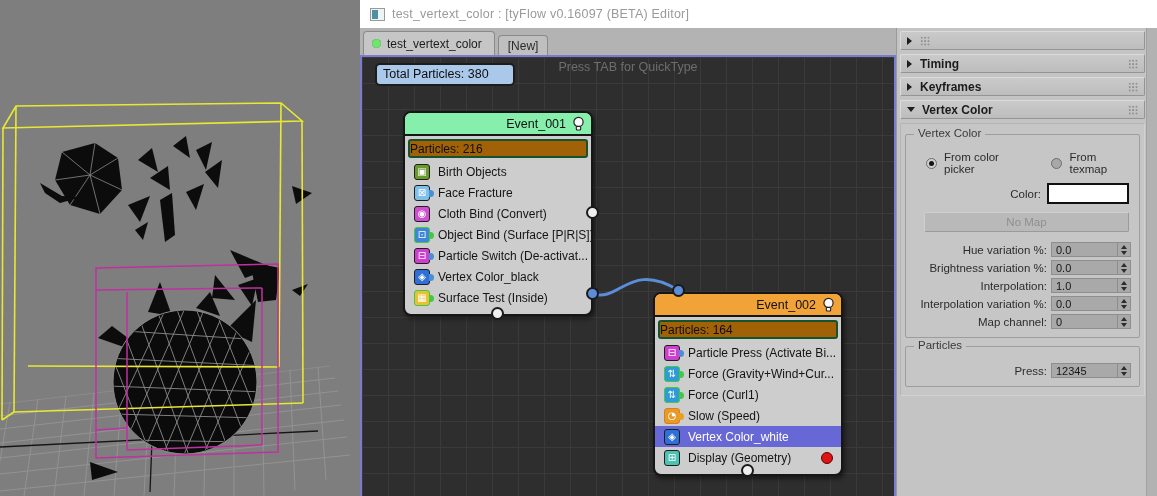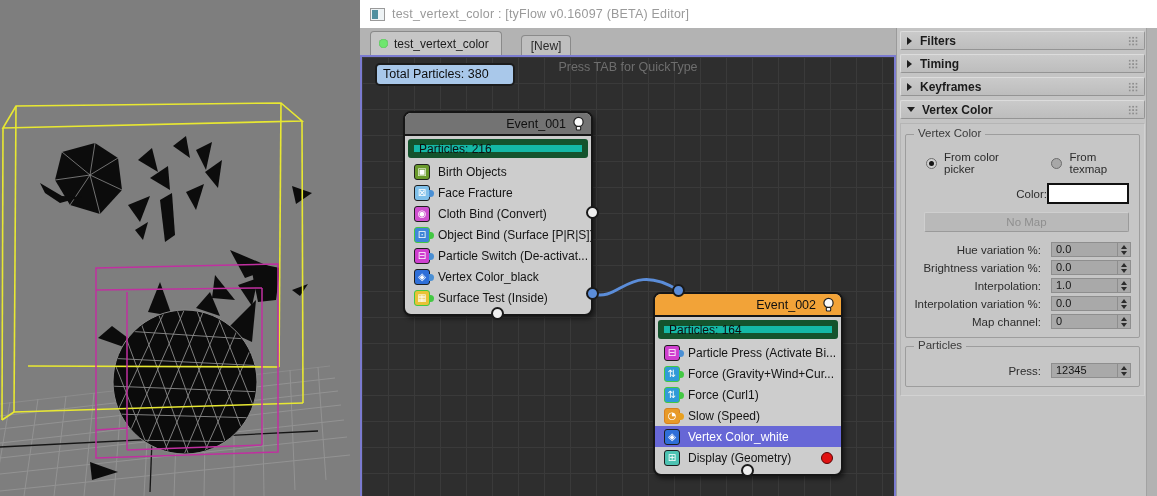--- a/index.html
+++ b/index.html
@@ -15,43 +15,43 @@
   .tywin { position:absolute; left:360px; top:0; width:882px; height:496px; background:#c7c7c7; display:flex; flex-direction:column; }
   .titlebar { height:28px; background:#ffffff; display:flex; align-items:center; gap:7px; padding-left:10px; flex:0 0 auto; }
   .win-icon { width:15px; height:13px; border:1px solid #9a9a9a; background:#eef3f5; position:relative; }
   .win-icon::before { content:""; position:absolute; left:1px; top:1px; width:6px; height:9px; background:#4f8f9f; }
   .title-text { font-size:12.5px; color:#9a9a9a; letter-spacing:.2px; }
 
   .mainrow { flex:1; display:flex; min-height:0; }
   .leftcol { width:536px; display:flex; flex-direction:column; }
 
   
-  .tabbar { height:27px; background:#b3b3b3; display:flex; align-items:flex-end; padding-left:10px; gap:19px; flex:0 0 auto; }
+  .tabbar { height:27px; background:#b3b3b3; display:flex; align-items:flex-end; padding-left:3px; gap:3px; flex:0 0 auto; }
   .tab { display:flex; align-items:center; gap:6px; border:1px solid #8a8a8a; border-bottom:none; border-radius:4px 4px 0 0; }
   .tab.active { background:#c6c6c6; height:24px; padding:0 12px 0 8px; font-size:12px; color:#1c1c1c; }
   .tab.inactive { background:#bfbfbf; height:20px; padding:0 9px; font-size:12px; color:#2a2a2a; }
   .flow-dot { width:9px; height:9px; border-radius:50%; background:#6fe66f; box-shadow:inset 0 0 1px #2d8f2d; }
 
   
   .canvas { position:relative; flex:1; background-color:#2e2e2e; overflow:hidden;
     background-image:linear-gradient(#3a3a3a 1px, transparent 1px), linear-gradient(90deg,#3a3a3a 1px, transparent 1px);
     background-size:26px 26px; border:2px solid #7b7bd0; border-bottom:none; }
   .hint { position:absolute; top:3px; left:0; right:0; text-align:center; font-size:12.5px; color:#6e6e6e; }
   .badge { position:absolute; left:13px; top:6px; background:#a9c8ea; border:2px solid #1c1c1c; border-radius:5px;
     padding:2px 10px 3px 6px; font-size:12.5px; color:#0e0e0e; min-width:140px; }
 
   .wiresvg { position:absolute; left:0; top:0; width:536px; height:441px; pointer-events:none; }
 
   
   .node { position:absolute; width:190px; background:#cdcdcd; border:2px solid #161616; border-radius:8px; overflow:hidden;
     box-shadow:2px 3px 4px rgba(0,0,0,.45); }
   .node-header { height:23px; display:flex; align-items:center; justify-content:flex-end; gap:6px; padding:0 6px;
     border-bottom:2px solid #161616; font-size:12.5px; color:#101010; }
-  .pbar { margin:3px; height:19px; background:#14b8a6; border:6px solid #14532d; border-radius:3px;
-    display:flex; align-items:center; padding-left:5px; font-size:12px; color:#0e0e0e; }
+  .pbar { margin:3px; height:19px; background:#a16207; border:2px solid #14532d; border-radius:3px;
+    display:flex; align-items:center; font-size:12px; color:#0e0e0e; }
   .op-row { position:relative; height:21px; display:flex; align-items:center; gap:8px; padding-left:9px; font-size:12px; color:#141414; }
   .op-row.selected { background:#6767d6; color:#ffffff; }
   .op-icon { position:relative; width:16px; height:16px; border-radius:3px; border:1.5px solid #1e1e1e;
     display:flex; align-items:center; justify-content:center; flex:0 0 auto;
     font-family:"DejaVu Sans", sans-serif; font-size:10px; color:#ffffff; line-height:1; }
   .op-tag { position:absolute; right:-5px; top:4px; width:5px; height:7px; border-radius:0 4px 4px 0; }
   .op-label { white-space:nowrap; overflow:hidden; }
   .red-dot { position:absolute; right:8px; top:5px; width:12px; height:12px; border-radius:50%;
     background:#e01212; border:1px solid #5a0505; }
   .node-foot { height:6px; }
@@ -74,28 +74,28 @@
   .rollout-body { border:1px solid; border-color:#b5b5b5 #d2d2d2 #d2d2d2 #b5b5b5; padding:2px 4px 8px 4px; background:#c6c6c6; }
   .groupbox { position:relative; border:1px solid #9d9d9d; border-radius:2px; margin-top:8px; padding:10px 8px 8px 8px; }
   .groupbox .legend { position:absolute; top:-8px; left:8px; background:#c6c6c6; padding:0 4px; font-size:11.5px; color:#3a3a3a; }
 
   .radio-row { display:flex; align-items:center; gap:7px; margin:6px 0 2px 12px; font-size:11.5px; color:#2c2c2c; }
   .radio { width:11px; height:11px; border-radius:50%; border:1px solid #6d6d6d; background:#cfcfcf; position:relative; flex:0 0 auto; }
   .radio.on::after { content:""; position:absolute; left:2px; top:2px; width:5px; height:5px; border-radius:50%; background:#141414; }
   .radio.off { background:#a8a8a8; }
   .radio-gap { width:14px; }
 
-  .color-row { display:flex; align-items:center; justify-content:flex-end; margin:8px 2px 0 0; font-size:11.5px; color:#2c2c2c; }
+  .color-row { display:flex; align-items:center; justify-content:flex-end; gap:6px; margin:8px 2px 0 0; font-size:11.5px; color:#2c2c2c; }
   .swatch { width:82px; height:21px; background:#ffffff; border:2px solid #111111; }
 
   .nomap-btn { margin:8px 2px 10px 10px; height:20px; background:#b9b9b9; border:1px solid; border-color:#cfcfcf #9a9a9a #9a9a9a #cfcfcf;
     border-radius:2px; display:flex; align-items:center; justify-content:center; font-size:11.5px; color:#8f8f8f; }
 
-  .spin-row { display:flex; align-items:center; justify-content:flex-end; gap:10px; margin-top:3px; height:15px; font-size:11.5px; color:#2c2c2c; }
-  .spin-field { width:80px; height:15px; background:#a9a9a9; border:1px solid #8e8e8e; display:flex; align-items:flex-start; }
+  .spin-row { display:flex; align-items:center; justify-content:flex-end; gap:4px; margin-top:3px; height:15px; font-size:11.5px; color:#2c2c2c; }
+  .spin-field { width:80px; height:15px; background:#a9a9a9; border:1px solid #8e8e8e; display:flex; align-items:center; }
   .spin-val { flex:1; padding-left:4px; font-size:11px; color:#161616; }
   .spin-btns { width:13px; height:100%; border-left:1px solid #8e8e8e; display:flex; flex-direction:column; align-items:center; justify-content:center; gap:2px; }
   .arr-up { width:0; height:0; border-bottom:4px solid #2c2c2c; border-left:3.5px solid transparent; border-right:3.5px solid transparent; }
   .arr-dn { width:0; height:0; border-top:4px solid #2c2c2c; border-left:3.5px solid transparent; border-right:3.5px solid transparent; }
 </style>
 </head>
 <body>
 
 <div class="stage">
 
@@ -230,21 +230,21 @@
 
         <div class="canvas">
           <div class="hint">Press TAB for QuickType</div>
           <div class="badge">Total Particles: 380</div>
 
           <svg class="wiresvg">
             <path d="M 231 237 C 258 245, 268 204, 316 233" fill="none" stroke="#5b8dd9" stroke-width="3"></path>
           </svg>
 
           <div class="node" style="left:41px; top:54px;">
-            <div class="node-header" style="background-color: #737373;">
+            <div class="node-header" style="background-color: #86efac;">
               <span>Event_001</span>
               <svg width="13" height="16" viewBox="0 0 13 16">
                 <circle cx="6.5" cy="6" r="4.6" fill="#fafafa" stroke="#222" stroke-width="1.2"></circle>
                 <rect x="4.3" y="10.4" width="4.4" height="3.6" rx="1" fill="#fafafa" stroke="#222" stroke-width="1.1"></rect>
               </svg>
             </div>
             <div class="pbar">Particles: 216</div>
             <div class="op-row">
               <span class="op-icon" style="background-color: rgb(106, 154, 44);">
                   <i>▣</i>
@@ -354,21 +354,20 @@
           <div class="port blue" style="left:310px; top:227px;"></div>
           <div class="port white" style="left:379px; top:407px;"></div>
         </div>
       </div>
 
       <div class="panel">
         <div class="scrollgutter"></div>
 
         <div class="rollout">
           <span class="tri-right"></span>
-          <span class="rollout-label">Filters</span>
           <span class="grip"></span>
         </div>
         <div class="rollout">
           <span class="tri-right"></span>
           <span class="rollout-label">Timing</span>
           <span class="grip"></span>
         </div>
         <div class="rollout">
           <span class="tri-right"></span>
           <span class="rollout-label">Keyframes</span>

